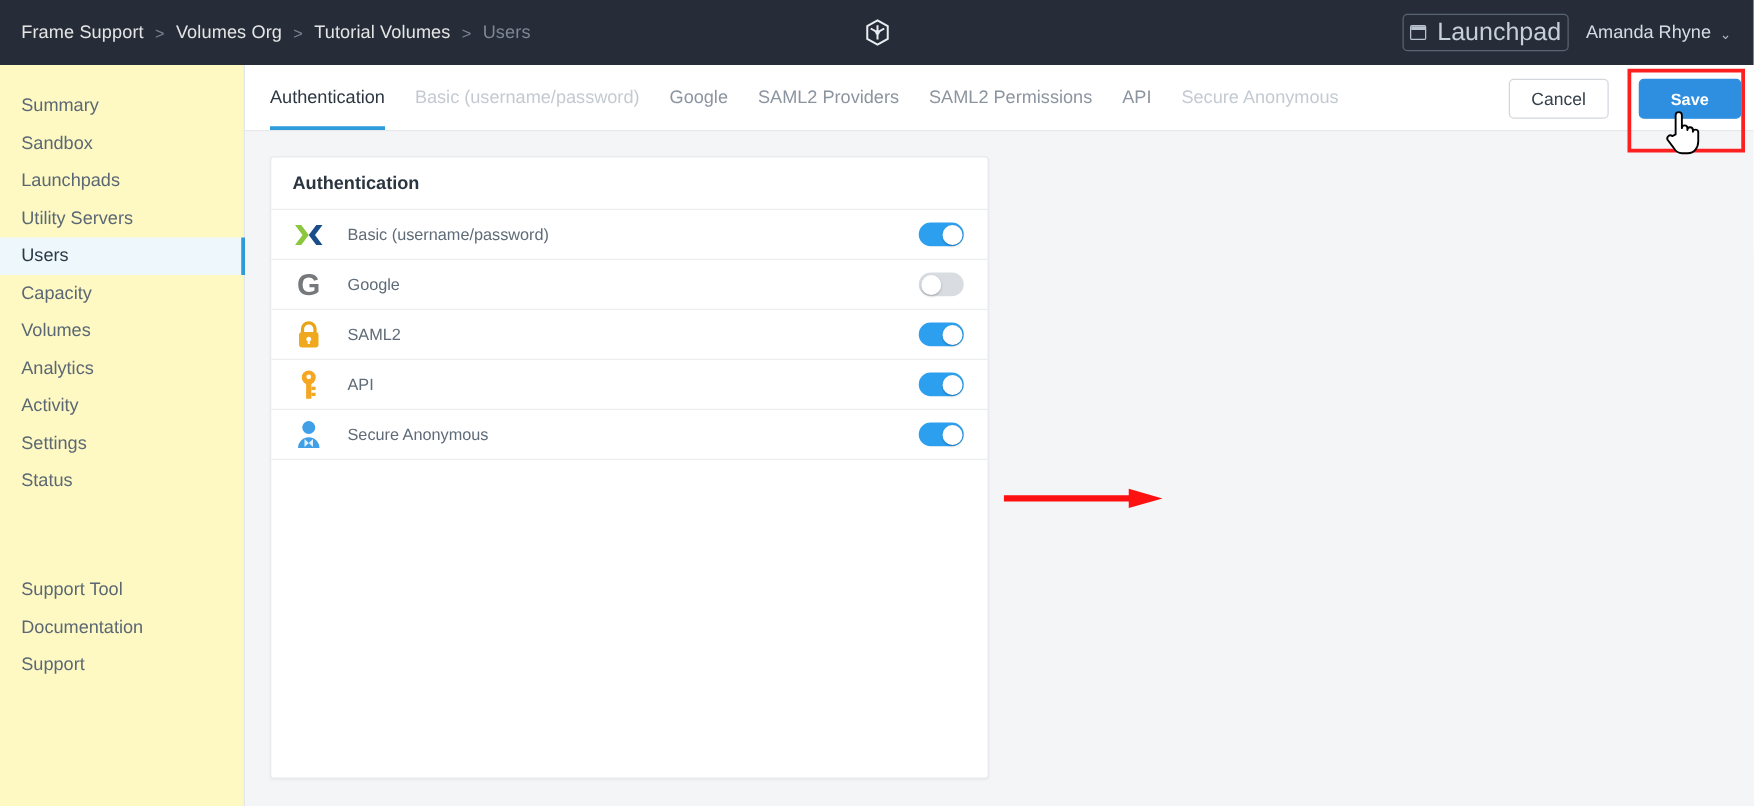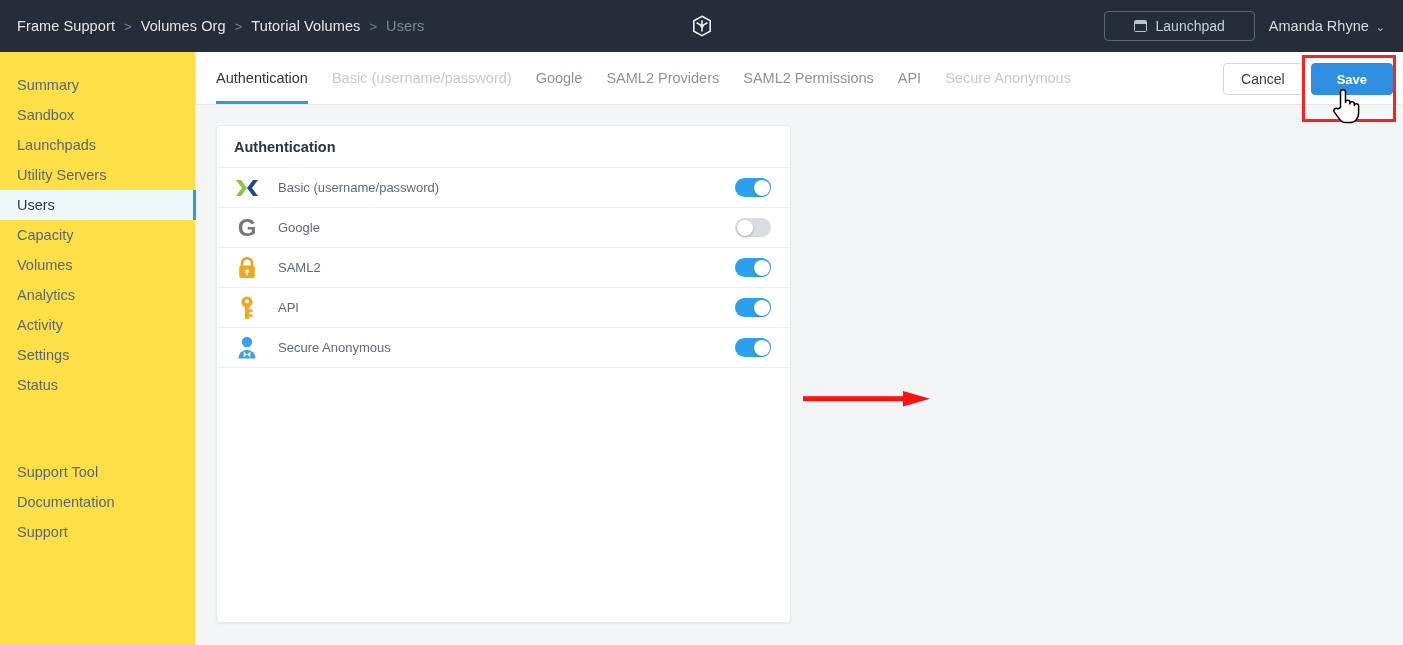--- a/index.html
+++ b/index.html
@@ -29,43 +29,43 @@
     position: absolute; left: 690px; top: 14px;
     width: 24px; height: 24px;
   }
 
   .topbar-right {
     position: absolute; right: 14px; top: 0; height: 52px;
     display: flex; align-items: center; gap: 14px;
   }
   .launchpad-btn {
     display: flex; align-items: center; gap: 9px;
-    height: 30px; padding: 0 29px;
+    height: 30px; padding: 0 5px;
     border: 1px solid #5a6472; border-radius: 4px;
-    color: #c6d0db; font-size: 14px; background: transparent;
+    color: #c6d0db; font-size: 20px; background: transparent;
     cursor: pointer;
   }
   .lp-icon {
     width: 13px; height: 12px; border: 1.4px solid #b9c3cf; border-radius: 1.5px;
     position: relative; flex: 0 0 auto;
   }
   .lp-icon::before {
     content: ""; position: absolute; left: 0; top: 0; right: 0; height: 3px;
     background: #b9c3cf;
   }
   .user-menu {
     display: flex; align-items: center; gap: 7px;
     color: #d5dce4; font-size: 14.5px; cursor: pointer; padding-right: 4px;
   }
   .chev { font-size: 11px; color: #b6bfcb; transform: translateY(1px); }
 
   
   .sidebar {
     position: absolute; left: 0; top: 52px; width: 196px; height: 593px;
-    background: #fde047; border-right: 1px solid #e3e6ea;
+    background: #fef9c3; border-right: 1px solid #e3e6ea;
   }
   .nav-item {
     height: 30px; display: flex; align-items: center;
     padding-left: 17px; font-size: 14.5px; color: #5b6874;
     cursor: pointer; position: relative;
   }
   .nav-item.active {
     background: #eef7fc; color: #2b3945;
   }
   .nav-item.active::after {
@@ -92,21 +92,21 @@
   }
   .tab.faded { color: #c4cad2; }
   .tab.active { color: #2c3742; }
   .tab.active::after {
     content: ""; position: absolute; left: 0; right: 0; bottom: 0;
     height: 3px; background: #2d9cdb;
   }
 
   .tab-actions {
     position: absolute; right: 10px; top: 11px;
-    display: flex; align-items: flex-end; gap: 8px;
+    display: flex; align-items: flex-end; gap: 24px;
   }
   .btn-cancel {
     height: 32px; padding: 0 17px; background: #fff;
     border: 1px solid #d3d7dc; border-radius: 4px;
     font-size: 14px; color: #35404b; cursor: pointer;
     font-family: "Liberation Sans", sans-serif;
   }
   .btn-save {
     height: 32px; padding: 0 25px; background: #2e8fe0;
     border: 1px solid #2e8fe0; border-radius: 4px;

